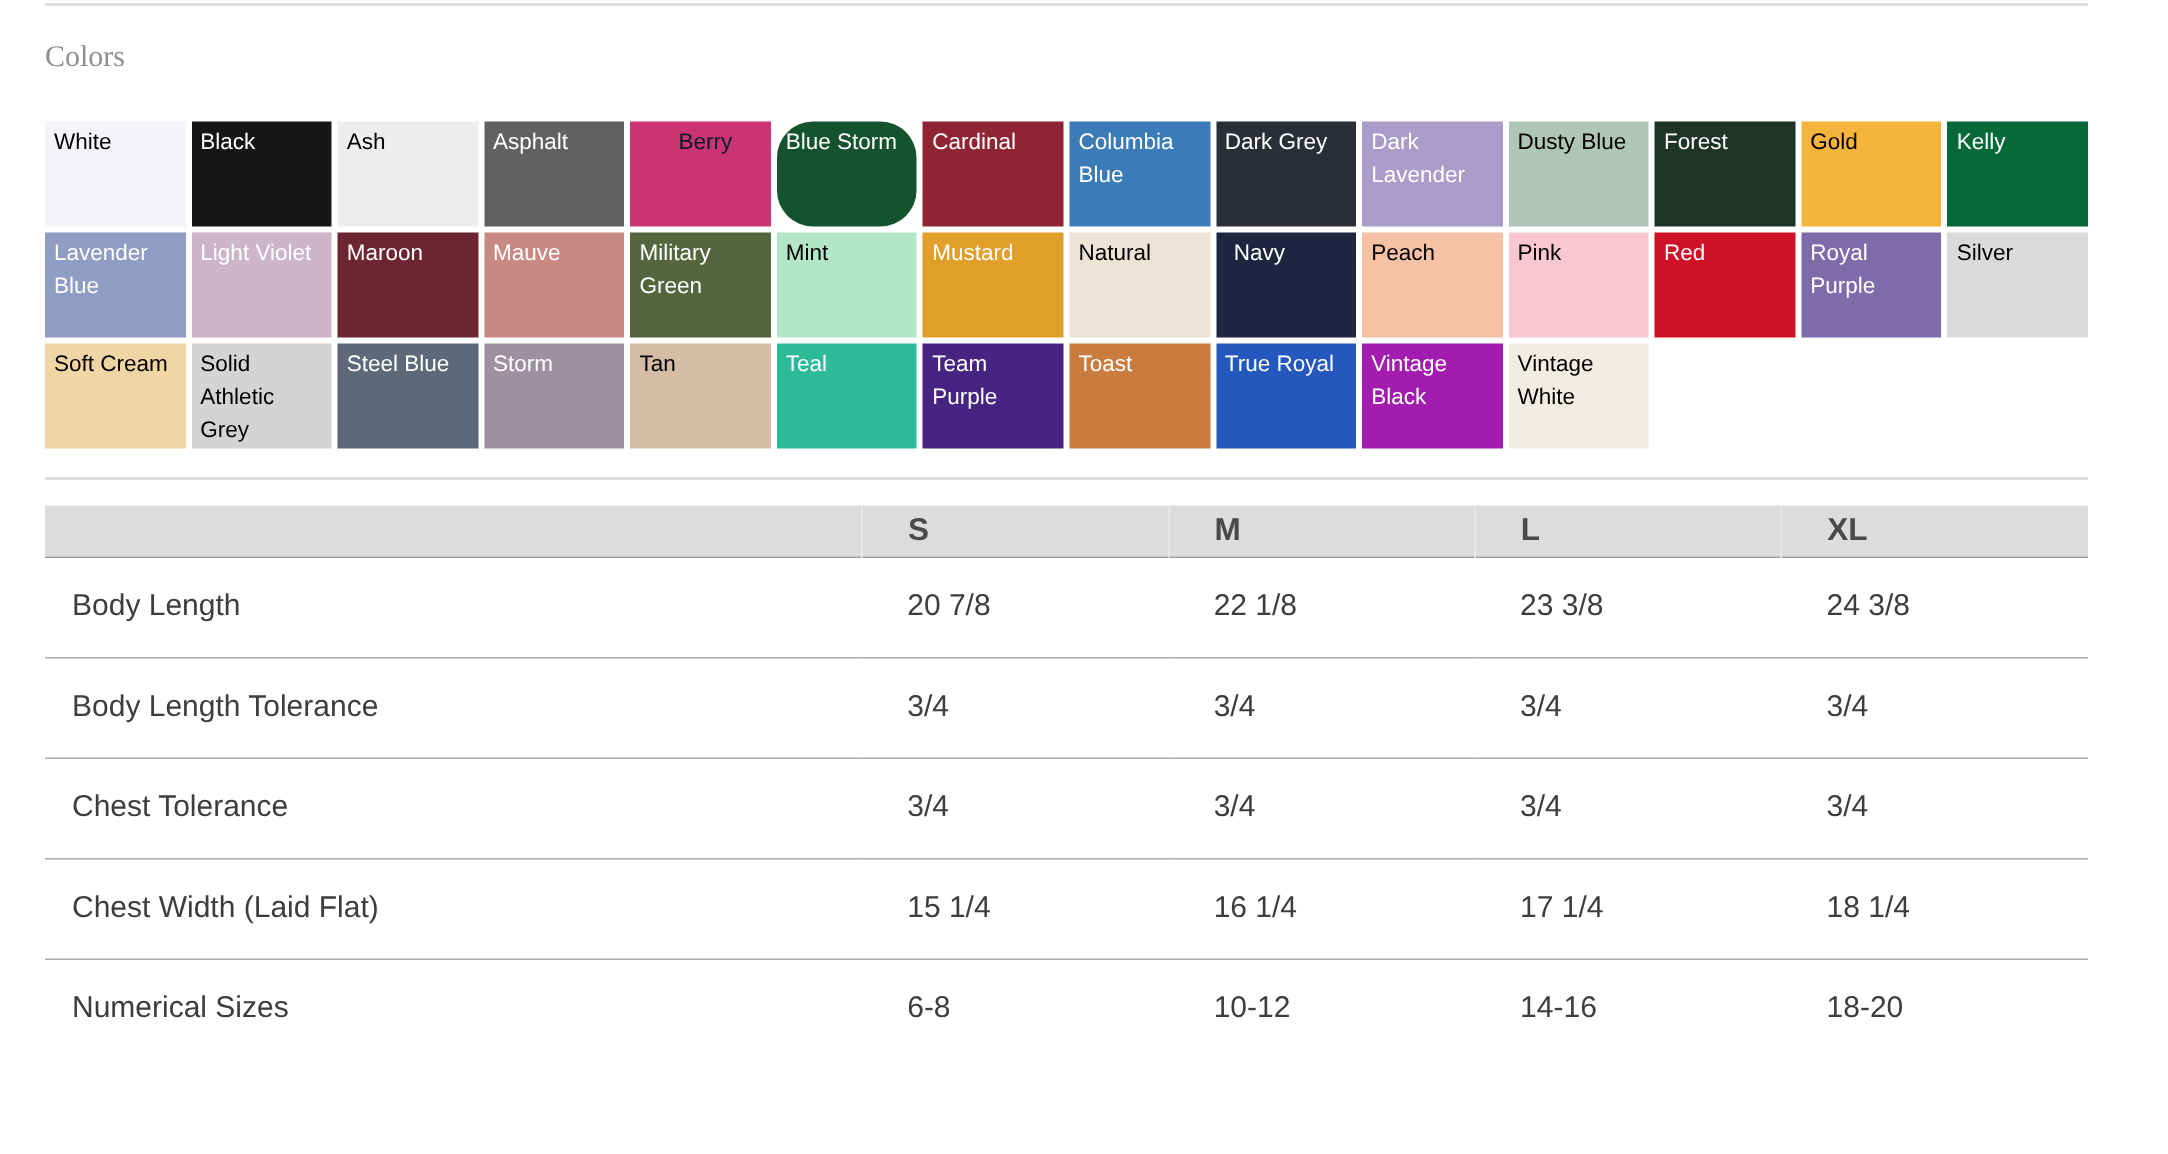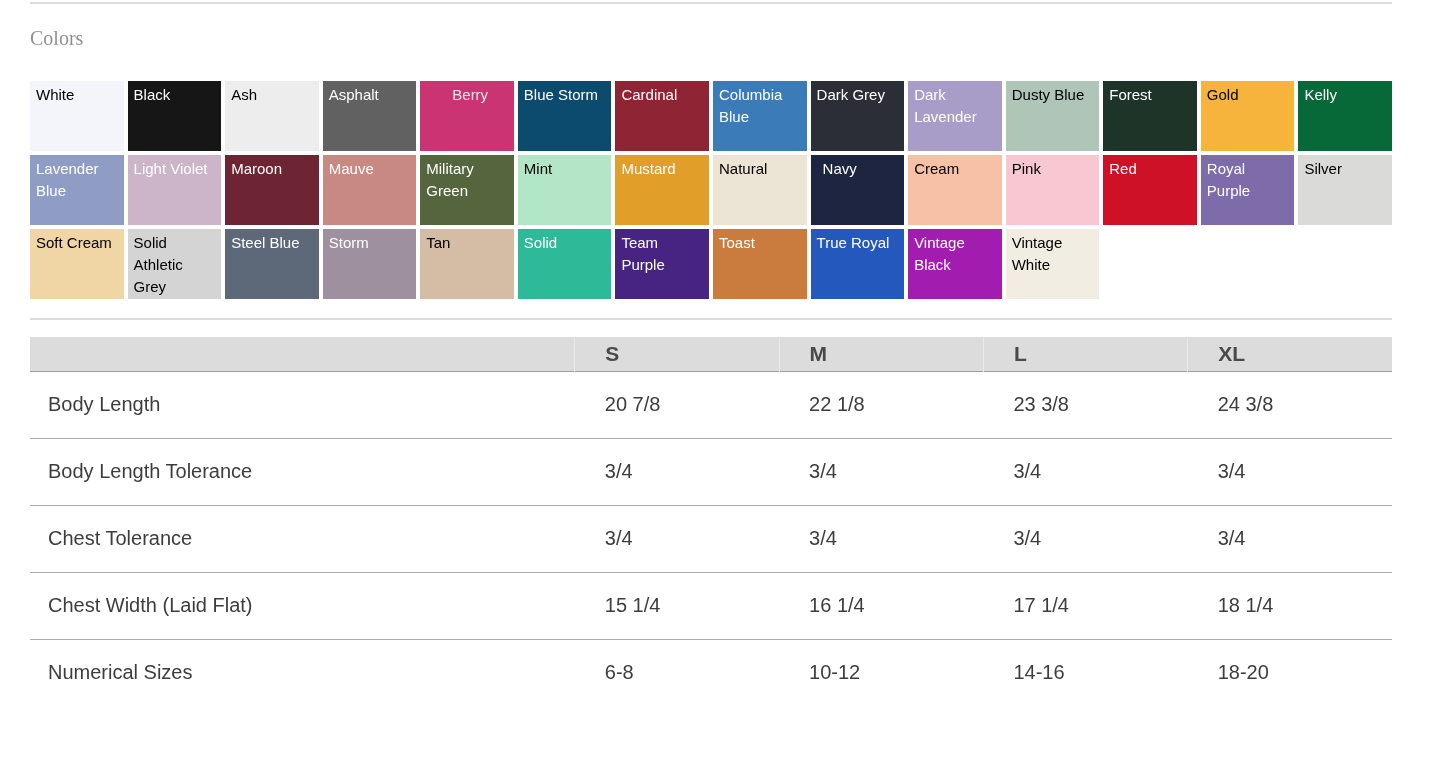--- a/index.html
+++ b/index.html
@@ -78,50 +78,50 @@
 
   <hr class="rule rule-top">
 
   <h1 class="section-title">Colors</h1>
 
   <div class="swatch-grid">
       <div class="swatch" style="background: rgb(244, 244, 251); color: rgb(0, 0, 0);"><span>White</span></div>
       <div class="swatch" style="background: rgb(22, 22, 22); color: rgb(255, 255, 255);"><span>Black</span></div>
       <div class="swatch" style="background: rgb(237, 237, 237); color: rgb(0, 0, 0);"><span>Ash</span></div>
       <div class="swatch" style="background: rgb(97, 97, 97); color: rgb(255, 255, 255);"><span>Asphalt</span></div>
-      <div class="swatch" style="background: rgb(203, 52, 115); color: #e5e5e5; padding-left: 32px;"><span>Berry</span></div>
-      <div class="swatch" style="background: #0c4a6e; color: rgb(255, 255, 255);"><span>Blue Storm</span></div>
+      <div class="swatch" style="background: rgb(203, 52, 115); color: #0f172a; padding-left: 32px;"><span>Berry</span></div>
+      <div class="swatch" style="background: #14532d; color: rgb(255, 255, 255); border-radius: 24px;"><span>Blue Storm</span></div>
       <div class="swatch" style="background: rgb(143, 36, 52); color: rgb(255, 255, 255);"><span>Cardinal</span></div>
       <div class="swatch" style="background: rgb(59, 123, 184); color: rgb(255, 255, 255);"><span>Columbia Blue</span></div>
       <div class="swatch" style="background: rgb(44, 46, 55); color: rgb(255, 255, 255);"><span>Dark Grey</span></div>
       <div class="swatch" style="background: rgb(168, 156, 200); color: rgb(255, 255, 255);"><span>Dark Lavender</span></div>
       <div class="swatch" style="background: rgb(175, 197, 184); color: rgb(0, 0, 0);"><span>Dusty Blue</span></div>
       <div class="swatch" style="background: rgb(30, 52, 41); color: rgb(255, 255, 255);"><span>Forest</span></div>
       <div class="swatch" style="background: rgb(246, 180, 60); color: rgb(0, 0, 0);"><span>Gold</span></div>
       <div class="swatch" style="background: rgb(7, 105, 55); color: rgb(255, 255, 255);"><span>Kelly</span></div>
       <div class="swatch" style="background: rgb(143, 156, 195); color: rgb(255, 255, 255);"><span>Lavender Blue</span></div>
       <div class="swatch" style="background: rgb(204, 181, 201); color: rgb(255, 255, 255);"><span>Light Violet</span></div>
       <div class="swatch" style="background: rgb(109, 37, 51); color: rgb(255, 255, 255);"><span>Maroon</span></div>
       <div class="swatch" style="background: rgb(201, 137, 131); color: rgb(255, 255, 255);"><span>Mauve</span></div>
       <div class="swatch" style="background: rgb(85, 102, 63); color: rgb(255, 255, 255);"><span>Military Green</span></div>
       <div class="swatch" style="background: rgb(179, 230, 198); color: rgb(0, 0, 0);"><span>Mint</span></div>
       <div class="swatch" style="background: rgb(225, 158, 41); color: rgb(255, 255, 255);"><span>Mustard</span></div>
       <div class="swatch" style="background: rgb(236, 229, 213); color: rgb(0, 0, 0);"><span>Natural</span></div>
       <div class="swatch" style="background: rgb(29, 37, 65); color: rgb(255, 255, 255); padding-left: 12px;"><span>Navy</span></div>
-      <div class="swatch" style="background: rgb(247, 193, 165); color: rgb(0, 0, 0);"><span>Cream</span></div>
+      <div class="swatch" style="background: rgb(247, 193, 165); color: rgb(0, 0, 0);"><span>Peach</span></div>
       <div class="swatch" style="background: rgb(248, 199, 209); color: rgb(0, 0, 0);"><span>Pink</span></div>
       <div class="swatch" style="background: rgb(207, 17, 39); color: rgb(255, 255, 255);"><span>Red</span></div>
       <div class="swatch" style="background: rgb(125, 107, 170); color: rgb(255, 255, 255);"><span>Royal Purple</span></div>
       <div class="swatch" style="background: rgb(218, 218, 216); color: rgb(0, 0, 0);"><span>Silver</span></div>
       <div class="swatch" style="background: rgb(240, 213, 165); color: rgb(0, 0, 0);"><span>Soft Cream</span></div>
       <div class="swatch" style="background: rgb(212, 212, 212); color: rgb(0, 0, 0);"><span>Solid Athletic Grey</span></div>
       <div class="swatch" style="background: rgb(93, 105, 121); color: rgb(255, 255, 255);"><span>Steel Blue</span></div>
       <div class="swatch" style="background: rgb(158, 144, 158); color: rgb(255, 255, 255);"><span>Storm</span></div>
       <div class="swatch" style="background: rgb(212, 188, 165); color: rgb(0, 0, 0);"><span>Tan</span></div>
-      <div class="swatch" style="background: rgb(45, 186, 153); color: rgb(255, 255, 255);"><span>Solid</span></div>
+      <div class="swatch" style="background: rgb(45, 186, 153); color: rgb(255, 255, 255);"><span>Teal</span></div>
       <div class="swatch" style="background: rgb(71, 36, 129); color: rgb(255, 255, 255);"><span>Team Purple</span></div>
       <div class="swatch" style="background: rgb(201, 124, 61); color: rgb(255, 255, 255);"><span>Toast</span></div>
       <div class="swatch" style="background: rgb(37, 88, 189); color: rgb(255, 255, 255);"><span>True Royal</span></div>
       <div class="swatch" style="background: #a21caf; color: rgb(255, 255, 255);"><span>Vintage Black</span></div>
       <div class="swatch" style="background: rgb(242, 237, 226); color: rgb(0, 0, 0);"><span>Vintage White</span></div>
     </div>
 
   <hr class="rule rule-mid">
 
 

